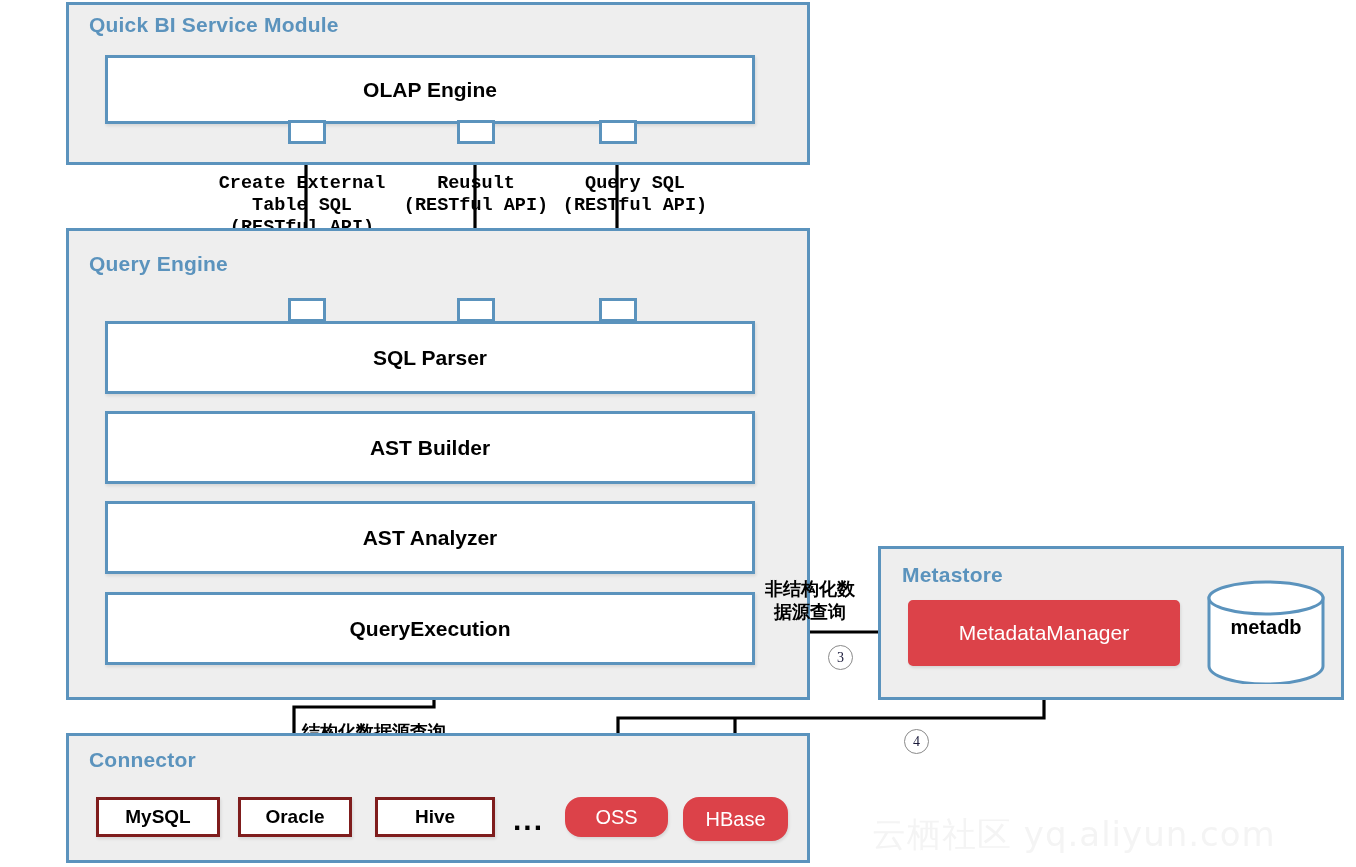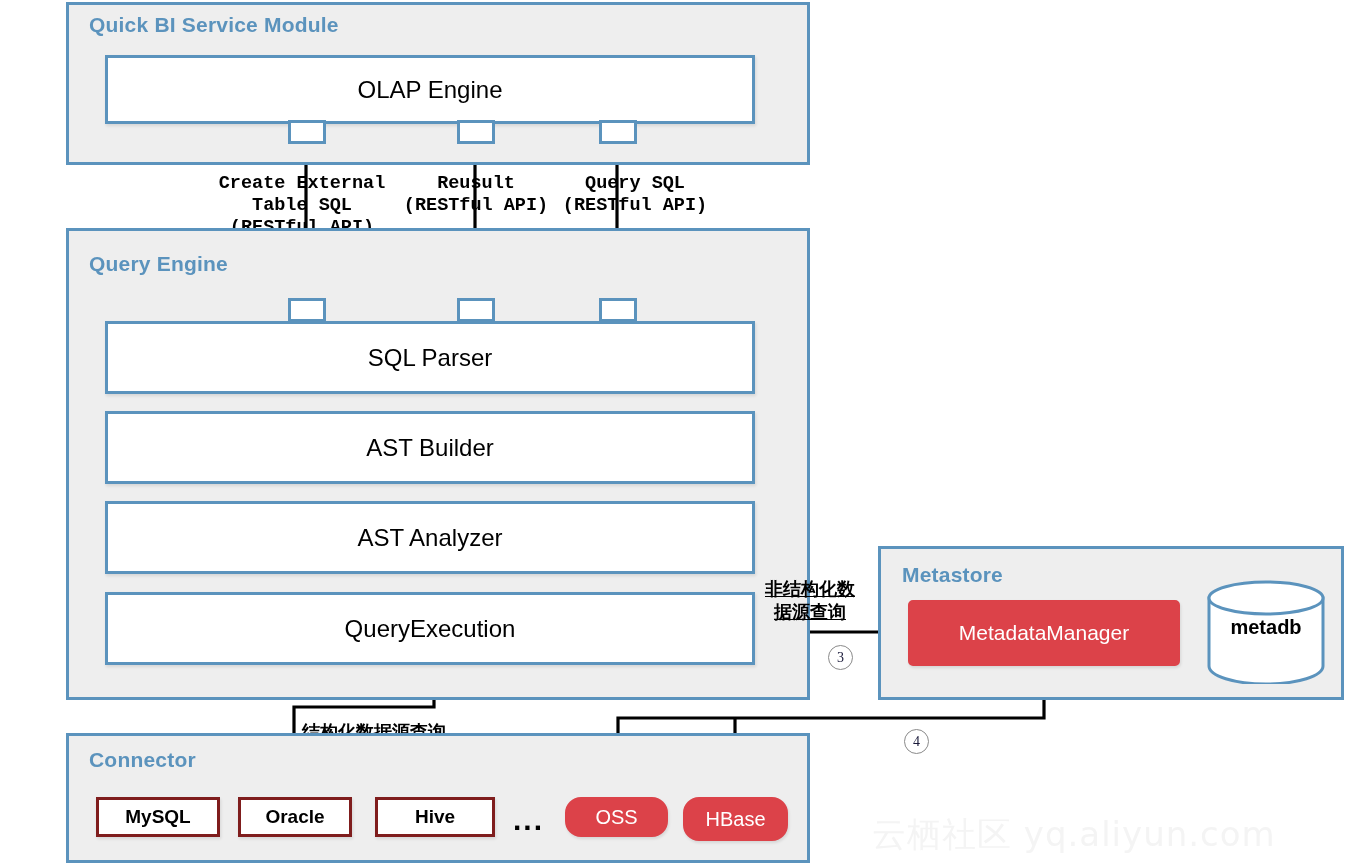--- a/index.html
+++ b/index.html
@@ -33,22 +33,22 @@
   }
   .box {
     position: absolute;
     background: #ffffff;
     border: 3px solid #5b93bd;
     box-sizing: border-box;
     display: flex;
     align-items: center;
     justify-content: center;
     color: #000000;
-    font-weight: normal;
-    font-size: 24px;
+    font-weight: bold;
+    font-size: 21px;
     box-shadow: 1px 2px 3px rgba(0,0,0,0.10);
   }
   .box.red {
     background: #dc4249;
     border: 3px solid #dc4249;
     border-radius: 5px;
     color: #ffffff;
     font-weight: normal;
   }
   .tab {
@@ -218,21 +218,21 @@
   <div class="panel" style="left:878px; top:546px; width:466px; height:154px;"></div>
   <div class="panel-title" style="left:902px; top:563px;">Metastore</div>
   <div class="box red" style="left:908px; top:600px; width:272px; height:66px; font-size:21px;">MetadataManager</div>
 
   <svg class="cyl" style="left:1205px; top:580px;" width="122" height="104" viewBox="0 0 122 104">
     <path d="M4,18 L4,86 A57,18 0 0 0 118,86 L118,18 Z" fill="#ffffff" stroke="#5b93bd" stroke-width="3"></path>
     <ellipse cx="61" cy="18" rx="57" ry="16" fill="#ffffff" stroke="#5b93bd" stroke-width="3"></ellipse>
   </svg>
   <div class="cyl-text" style="left:1205px; top:602px; width:122px; height:50px;">metadb</div>
 
-  <div class="cn-label" style="left:750px; top:578px; width:120px;text-decoration:underline;">非结构化数
+  <div class="cn-label" style="left:750px; top:578px; width:120px;">非结构化数
 据源查询</div>
   <div class="step" style="left:828px; top:645px;">3</div>
 
   <div class="step" style="left:904px; top:729px;">4</div>
 
   <div class="cn-label" style="left:302px; top:707px; width:190px; text-align:left;margin-top:14px;">结构化数据源查询</div>
 
   <div class="panel" style="left:66px; top:733px; width:744px; height:130px;"></div>
   <div class="panel-title" style="left:89px; top:748px;">Connector</div>
 

